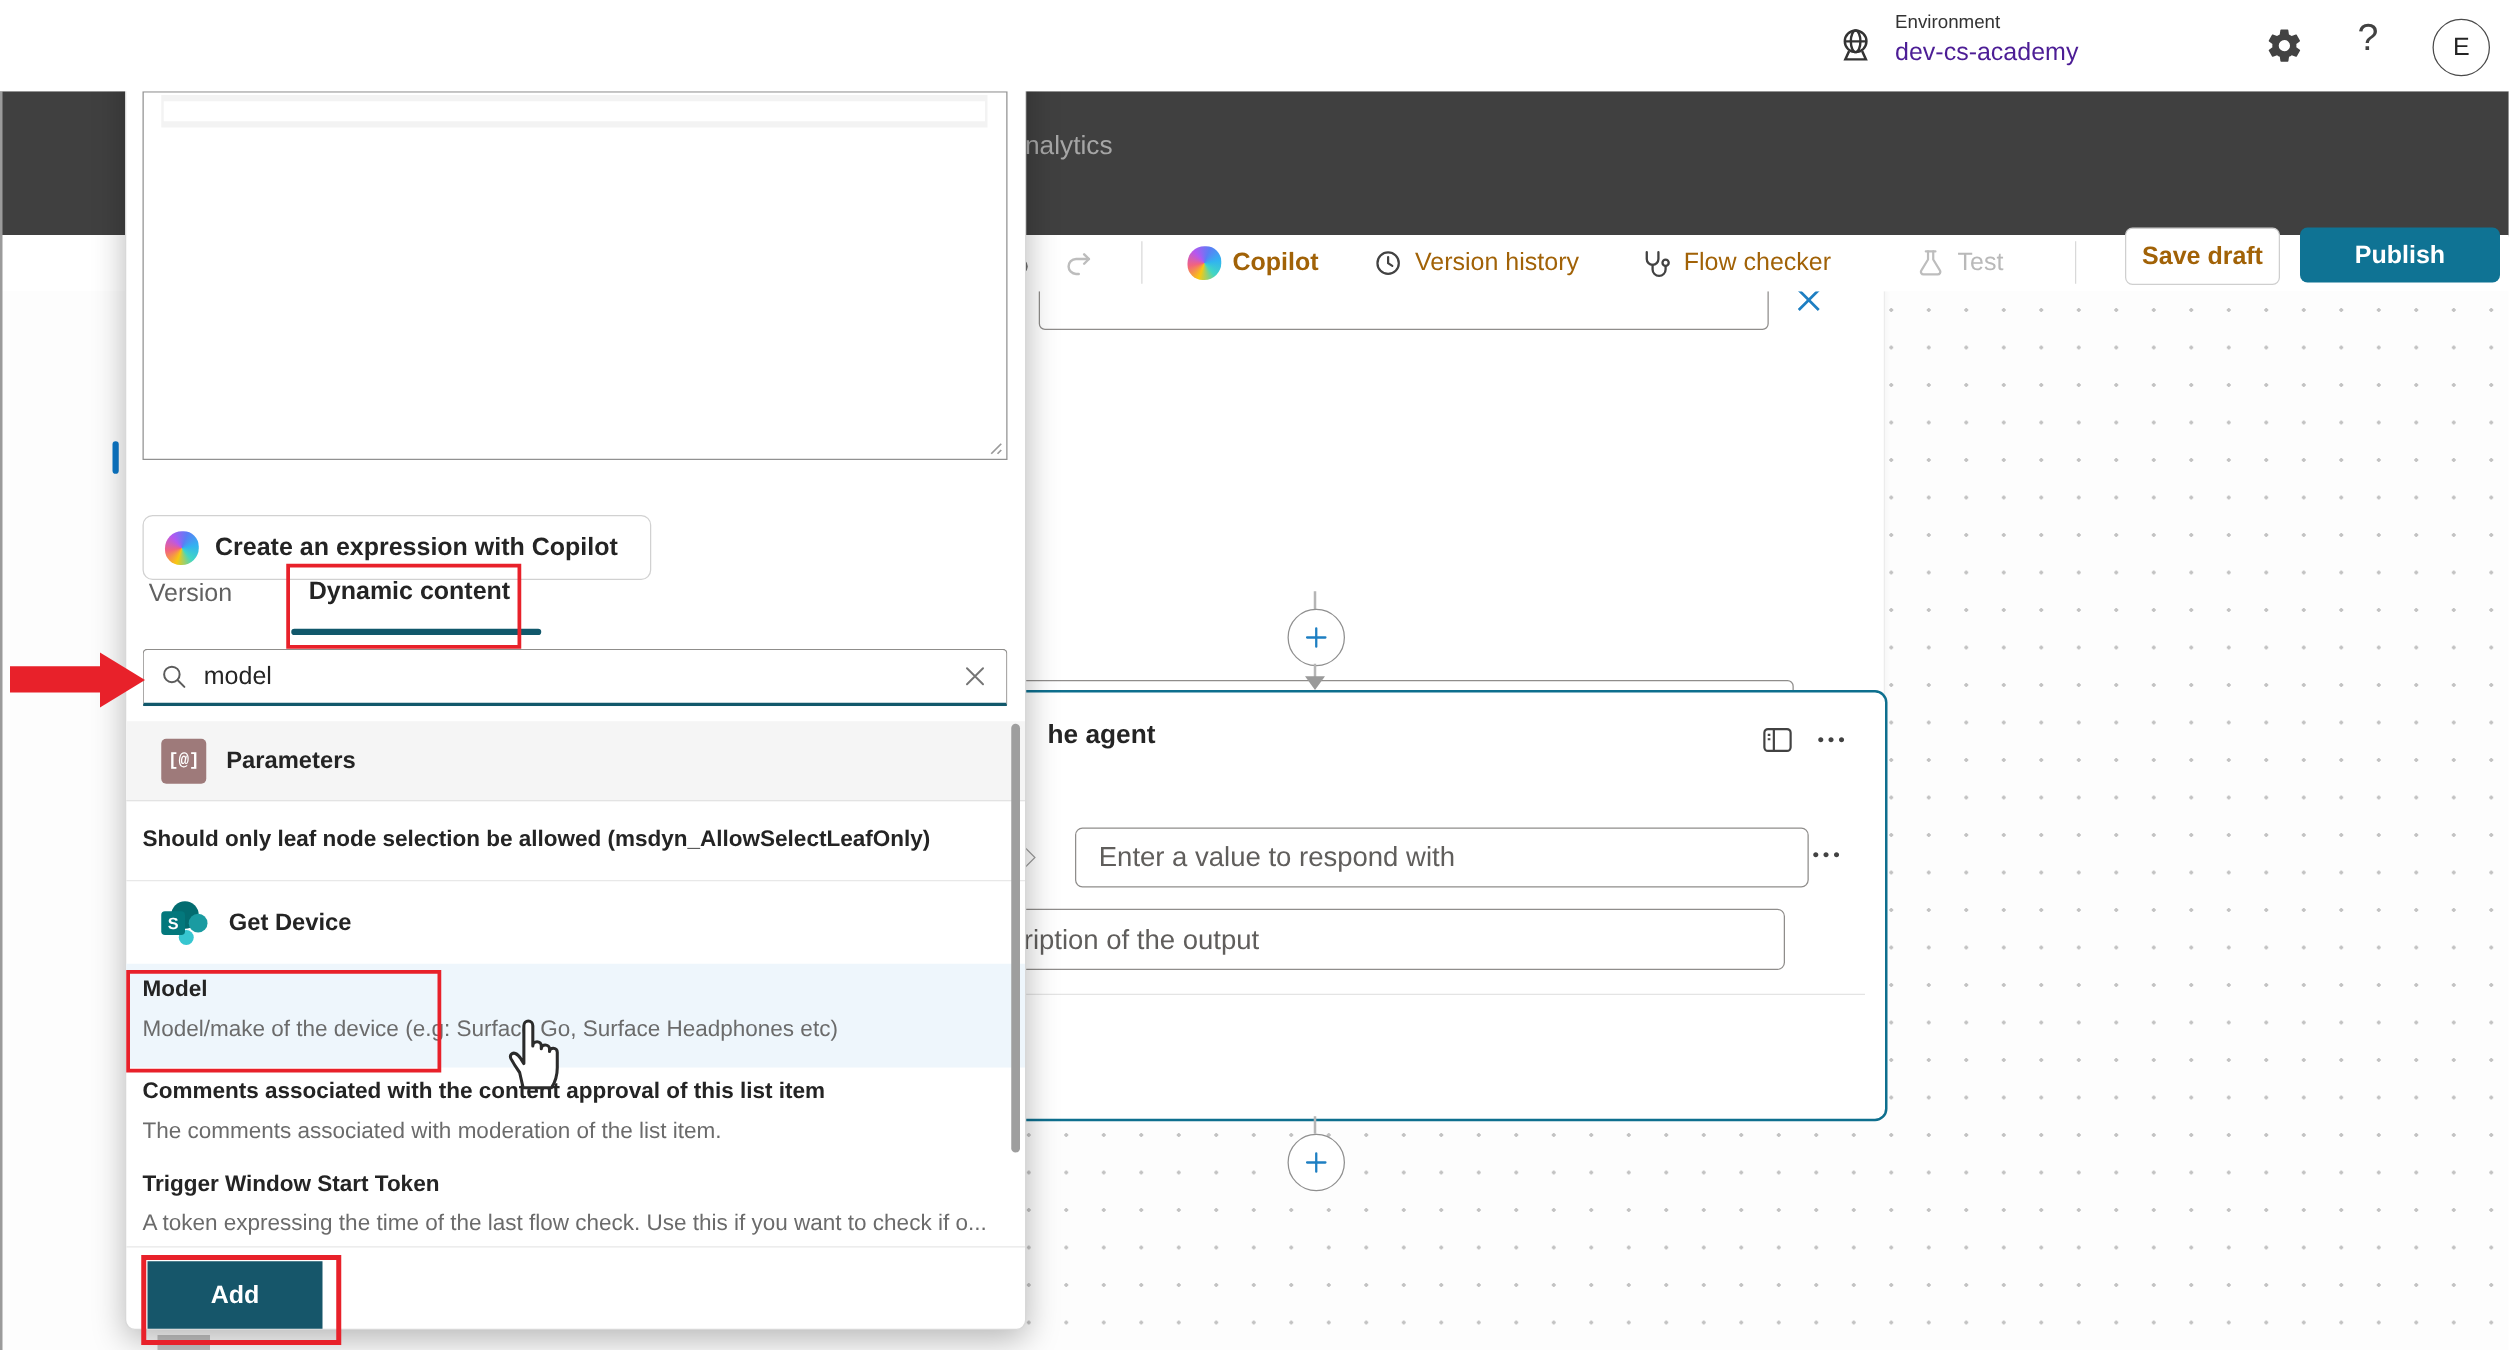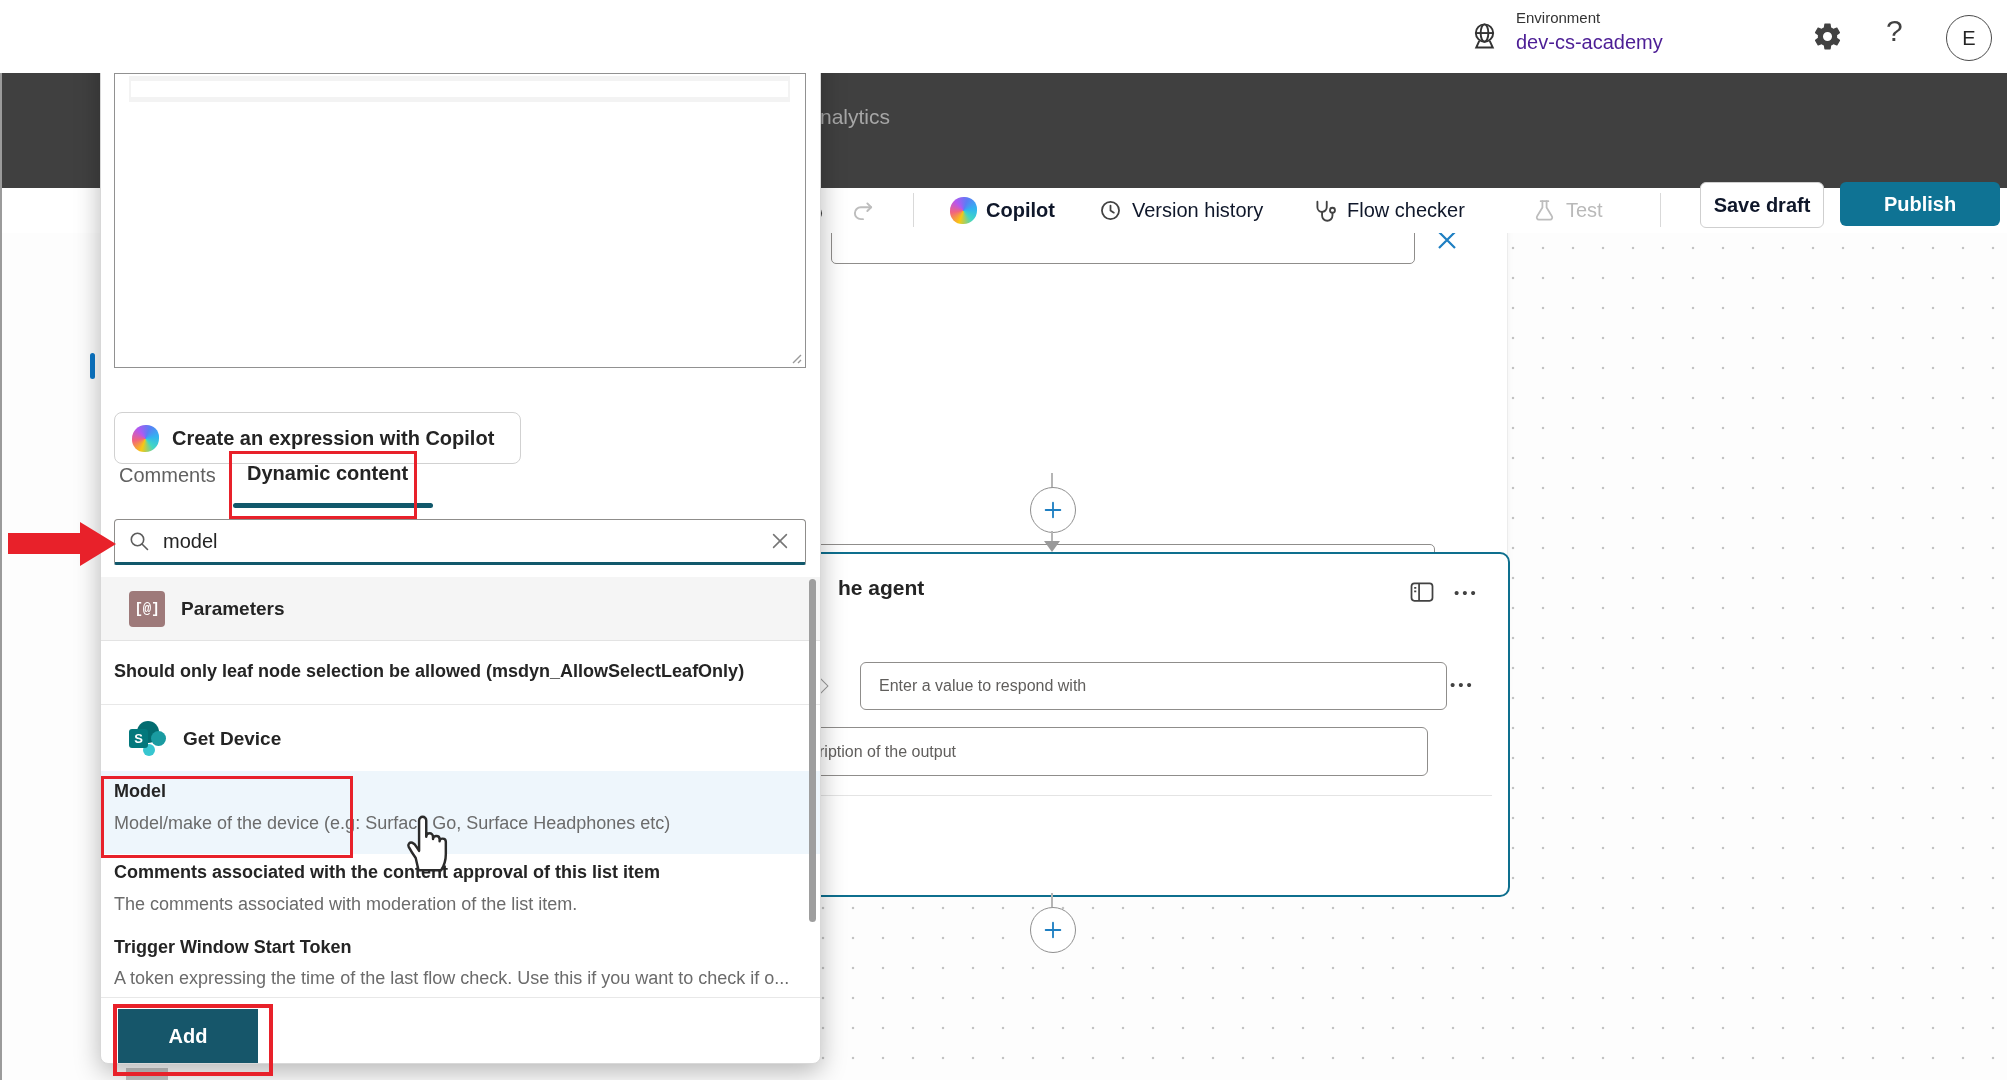--- a/index.html
+++ b/index.html
@@ -12,32 +12,32 @@
   .env-label{font-size:15px;color:#333;}
   .env-name{font-size:20px;color:#4c1d95;}
   .tb-icon{color:#424242;}
   #avatar{width:44px;height:44px;border-radius:50%;border:1.5px solid #4a4a4a;background:#fff;
           display:flex;align-items:center;justify-content:center;font-size:20px;color:#242424;}
   
   #headerband{left:0;top:73px;width:2007px;height:115px;background:#404040;border-bottom:1px solid #e2e2e2;z-index:5;}
   #breadcrumb-partial{position:absolute;left:820px;top:32px;font-size:21px;color:#a6a6a6;}
   
   #toolbarband{left:0;top:188px;width:2007px;height:45px;background:#fff;z-index:6;}
-  .tbar-item{position:absolute;top:0;height:45px;display:flex;align-items:center;gap:9px;font-size:20px;color:#0f172a;}
+  .tbar-item{position:absolute;top:0;height:45px;display:flex;align-items:center;gap:9px;font-size:20px;color:#a16207;}
   .tbar-div{position:absolute;top:5px;width:1px;height:34px;background:#d9d9d9;}
   #btn-savedraft{left:1700px;top:-6px;width:122px;height:44px;border:1px solid #cfcfcf;border-radius:6px;
                  background:#fff;display:flex;align-items:center;justify-content:center;font-weight:bold;text-align:center;}
   #btn-publish{left:1840px;top:-6px;width:160px;height:44px;border-radius:6px;background:#0f7394;color:#fff;
                display:flex;align-items:center;justify-content:center;font-weight:bold;}
   
   #canvas{left:0;top:233px;width:2007px;height:847px;background:#fdfdfd;overflow:hidden;z-index:4;}
   #dots{position:absolute;left:808px;top:0;right:0;bottom:0;
         background-image:radial-gradient(#c3c3c3 1.4px,transparent 1.6px);background-size:30px 30px;}
   .card-field{position:absolute;background:#fff;border:1px solid #8f8d8b;border-radius:5px;
-              display:flex;align-items:center;font-size:16px;color:#605e5c;}
+              display:flex;align-items:center;font-size:22px;color:#605e5c;}
   .blue-x{color:#1e7fc2;}
   .conn-line{position:absolute;width:2px;background:#b5b5b5;}
   .plus-circle{position:absolute;width:44px;height:44px;border-radius:50%;background:#fff;border:1.5px solid #8f8f8f;
                display:flex;align-items:center;justify-content:center;}
   .arrow-down{position:absolute;width:0;height:0;border-left:8px solid transparent;border-right:8px solid transparent;
               border-top:11px solid #9a9a9a;}
   #topcard{position:absolute;left:800px;top:-20px;width:706px;height:493px;background:#fff;
            border:1px solid #ececec;border-radius:0 0 14px 14px;box-shadow:0 2px 6px rgba(0,0,0,.05);}
   #agentcard{position:absolute;left:800px;top:319px;width:706px;height:341px;background:#fff;
              border:2px solid #0e6f8e;border-radius:10px;}
@@ -250,21 +250,21 @@
     <svg style="position:absolute;right:3px;bottom:3px" width="14" height="14" viewBox="0 0 14 14" stroke="#9a9a9a" stroke-width="1.4">
         <path d="M13 5 5 13M13 10l-3 3"></path>
       </svg>
   </div>
 
   <div id="btn-copilot">
     <span class="copilot-blob"></span>
     <span>Create an expression with Copilot</span>
   </div>
 
-  <div id="tab-function">Comments</div>
+  <div id="tab-function">Version</div>
   <div id="tab-dynamic">Dynamic content</div>
   <div id="tab-underline"></div>
   <div class="red-box" style="left:128px;top:437px;width:182px;height:62px"></div>
 
   <div id="searchbox">
     <svg style="margin:0 10px 0 12px" width="24" height="24" viewBox="0 0 24 24" fill="none" stroke="#5c5c5c" stroke-width="1.6" stroke-linecap="round">
         <circle cx="10.5" cy="10.5" r="6.2"></circle>
         <path d="M15.2 15.2 20.5 20.5"></path>
       </svg>
     <input value="model" style="">

